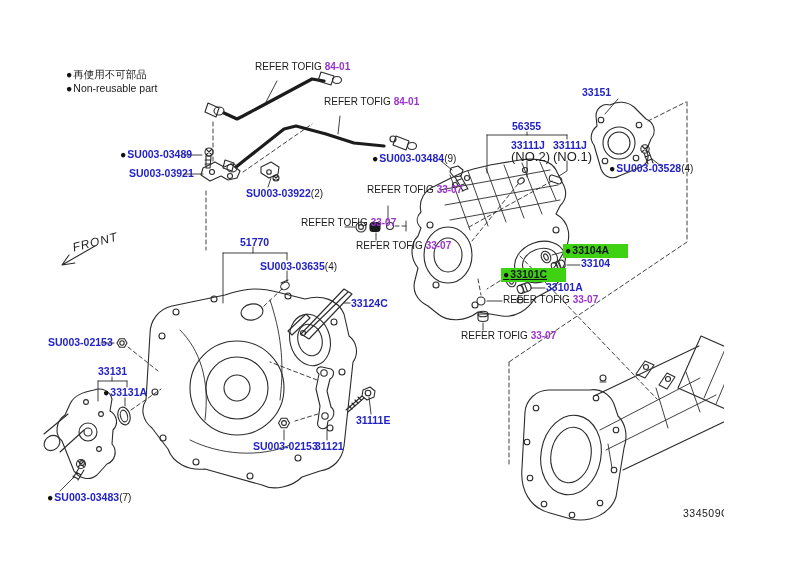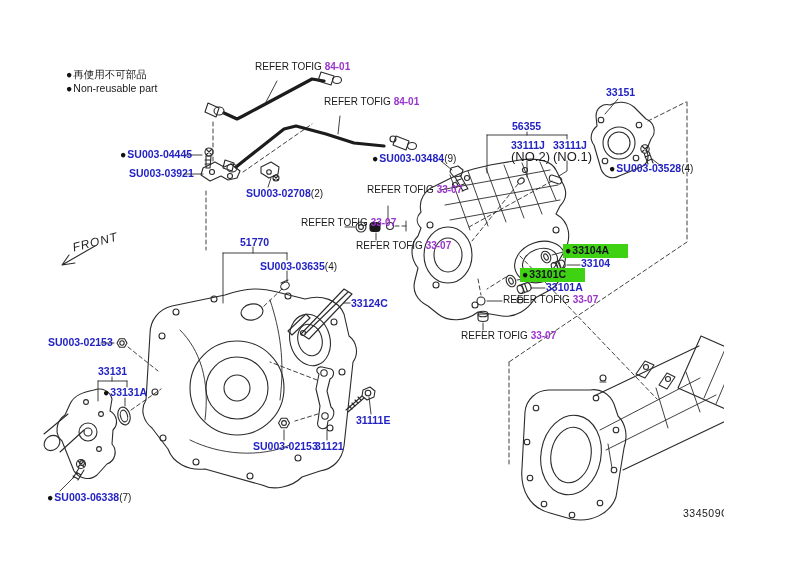--- a/index.html
+++ b/index.html
@@ -315,50 +315,50 @@
     <path class="thin" d="M612,468 L608,444"></path>
   </g>
 </svg>
 
 <div class="legend" style="left:66px;top:67px;"><span class="blt">●</span><span>再使用不可部品</span></div>
 <div class="legend" style="left:66px;top:81px;"><span class="blt">●</span><span>Non-reusable part</span></div>
 
 <div class="ref" style="left:255px;top:62px;"><span class="rline">REFER TO</span><span class="rline"><span>FIG</span> <span class="fig">84-01</span></span></div>
 <div class="ref" style="left:324px;top:97px;"><span class="rline">REFER TO</span><span class="rline"><span>FIG</span> <span class="fig">84-01</span></span></div>
 
-<div class="lbl" style="left:120px;top:149px;"><span class="blt">●</span><span>SU003-04445</span></div>
+<div class="lbl" style="left:120px;top:149px;"><span class="blt">●</span><span>SU003-03489</span></div>
 <div class="lbl" style="left:129px;top:168px;"><span>SU003-03921</span></div>
-<div class="lbl" style="left:246px;top:188px;"><span>SU003-02708</span><span class="sfx">(2)</span></div>
+<div class="lbl" style="left:246px;top:188px;"><span>SU003-03922</span><span class="sfx">(2)</span></div>
 <div class="lbl" style="left:372px;top:153px;"><span class="blt">●</span><span>SU003-03484</span><span class="sfx">(9)</span></div>
 
 <div class="ref" style="left:367px;top:185px;"><span class="rline">REFER TO</span><span class="rline"><span>FIG</span> <span class="fig">33-07</span></span></div>
 <div class="ref" style="left:301px;top:218px;"><span class="rline">REFER TO</span><span class="rline"><span>FIG</span> <span class="fig">33-07</span></span></div>
 <div class="ref" style="left:356px;top:241px;"><span class="rline">REFER TO</span><span class="rline"><span>FIG</span> <span class="fig">33-07</span></span></div>
 <div class="ref" style="left:503px;top:295px;"><span class="rline">REFER TO</span><span class="rline"><span>FIG</span> <span class="fig">33-07</span></span></div>
 <div class="ref" style="left:461px;top:331px;"><span class="rline">REFER TO</span><span class="rline"><span>FIG</span> <span class="fig">33-07</span></span></div>
 
 <div class="lbl" style="left:512px;top:121px;"><span>56355</span></div>
 <div class="lbl" style="left:511px;top:140px;"><span>33111J</span><span class="sub">(NO.2)</span></div>
 <div class="lbl" style="left:553px;top:140px;"><span>33111J</span><span class="sub">(NO.1)</span></div>
-<div class="lbl" style="left:606px;top:87px;"><span>33151</span></div>
+<div class="lbl" style="left:582px;top:87px;"><span>33151</span></div>
 <div class="lbl" style="left:609px;top:163px;"><span class="blt">●</span><span>SU003-03528</span><span class="sfx">(4)</span></div>
 
 <div class="lbl" style="left:240px;top:237px;"><span>51770</span></div>
 <div class="lbl" style="left:260px;top:261px;"><span>SU003-03635</span><span class="sfx">(4)</span></div>
 <div class="lbl" style="left:351px;top:298px;"><span>33124C</span></div>
 
 <div class="hl" style="left:563px;top:244px;"><span class="blt">●</span><span>33104A</span></div>
 <div class="lbl" style="left:581px;top:258px;"><span>33104</span></div>
-<div class="hl" style="left:520px;top:268px;"><span class="blt">●</span><span>33101C</span></div>
+<div class="hl" style="left:501px;top:268px;text-decoration:underline;"><span class="blt">●</span><span>33101C</span></div>
 <div class="lbl" style="left:546px;top:282px;"><span>33101A</span></div>
 
 <div class="lbl" style="left:48px;top:337px;"><span>SU003-02153</span></div>
 <div class="lbl" style="left:98px;top:366px;"><span>33131</span></div>
 <div class="lbl" style="left:103px;top:387px;"><span class="blt">●</span><span>33131A</span></div>
-<div class="lbl" style="left:47px;top:492px;"><span class="blt">●</span><span>SU003-06338</span><span class="sfx">(7)</span></div>
+<div class="lbl" style="left:47px;top:492px;"><span class="blt">●</span><span>SU003-03483</span><span class="sfx">(7)</span></div>
 
 <div class="lbl" style="left:253px;top:441px;"><span>SU003-02153</span></div>
 <div class="lbl" style="left:315px;top:441px;"><span>31121</span></div>
 <div class="lbl" style="left:356px;top:415px;"><span>31111E</span></div>
 
 
 <div class="code" style="left:683px;top:507px;">334509C</div>
 <div class="front" style="left:72px;top:235px;">FRONT</div>
 
 </div>

